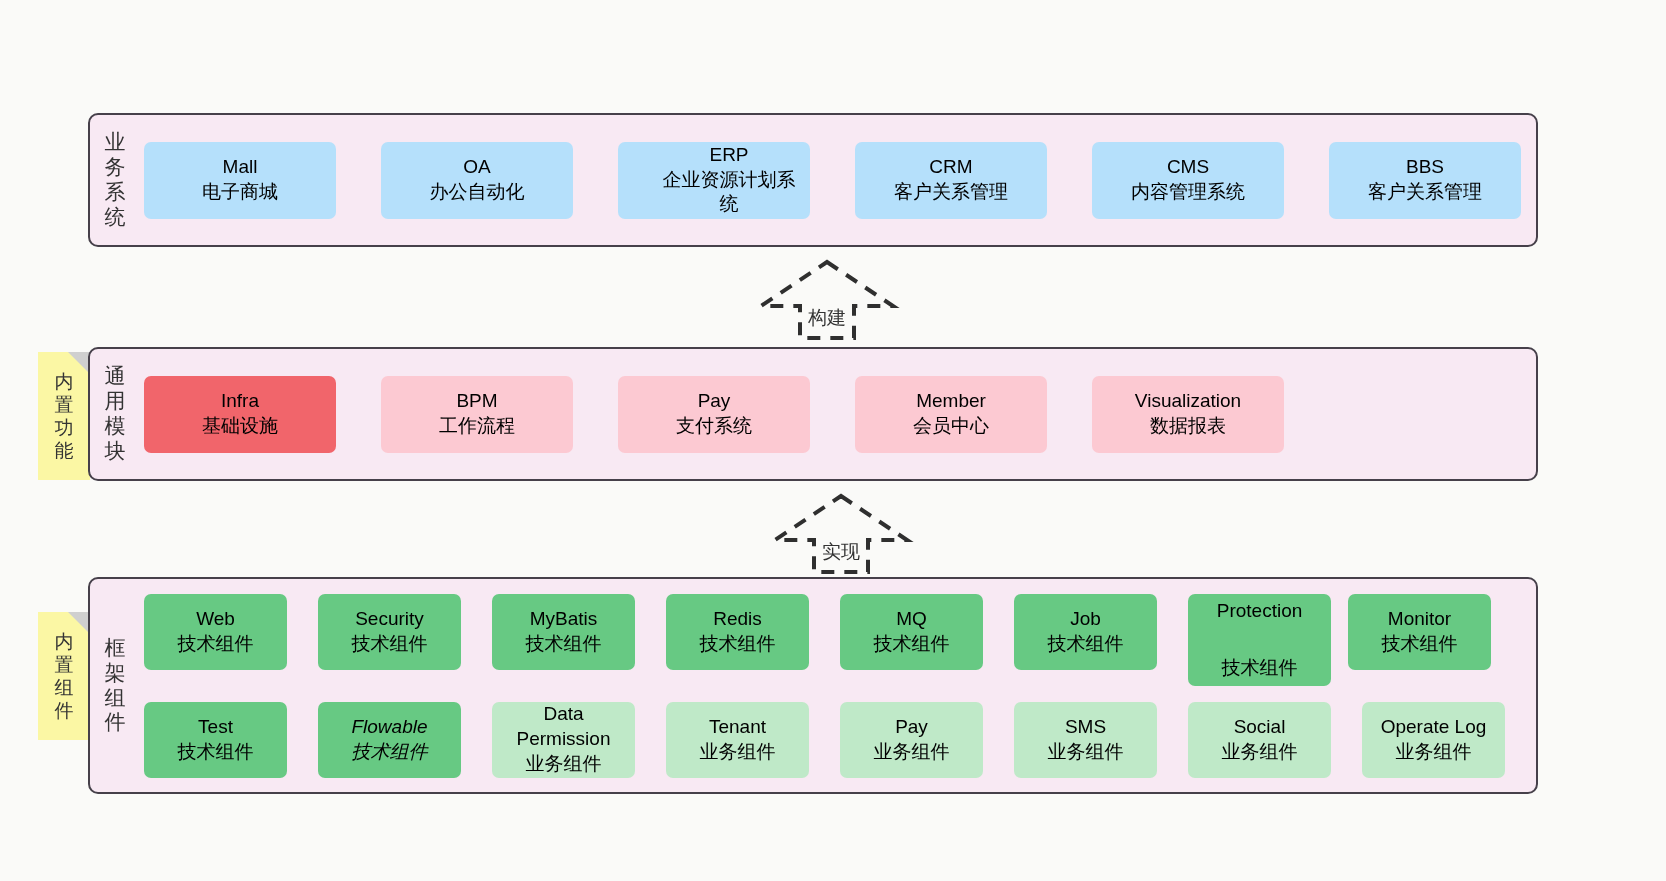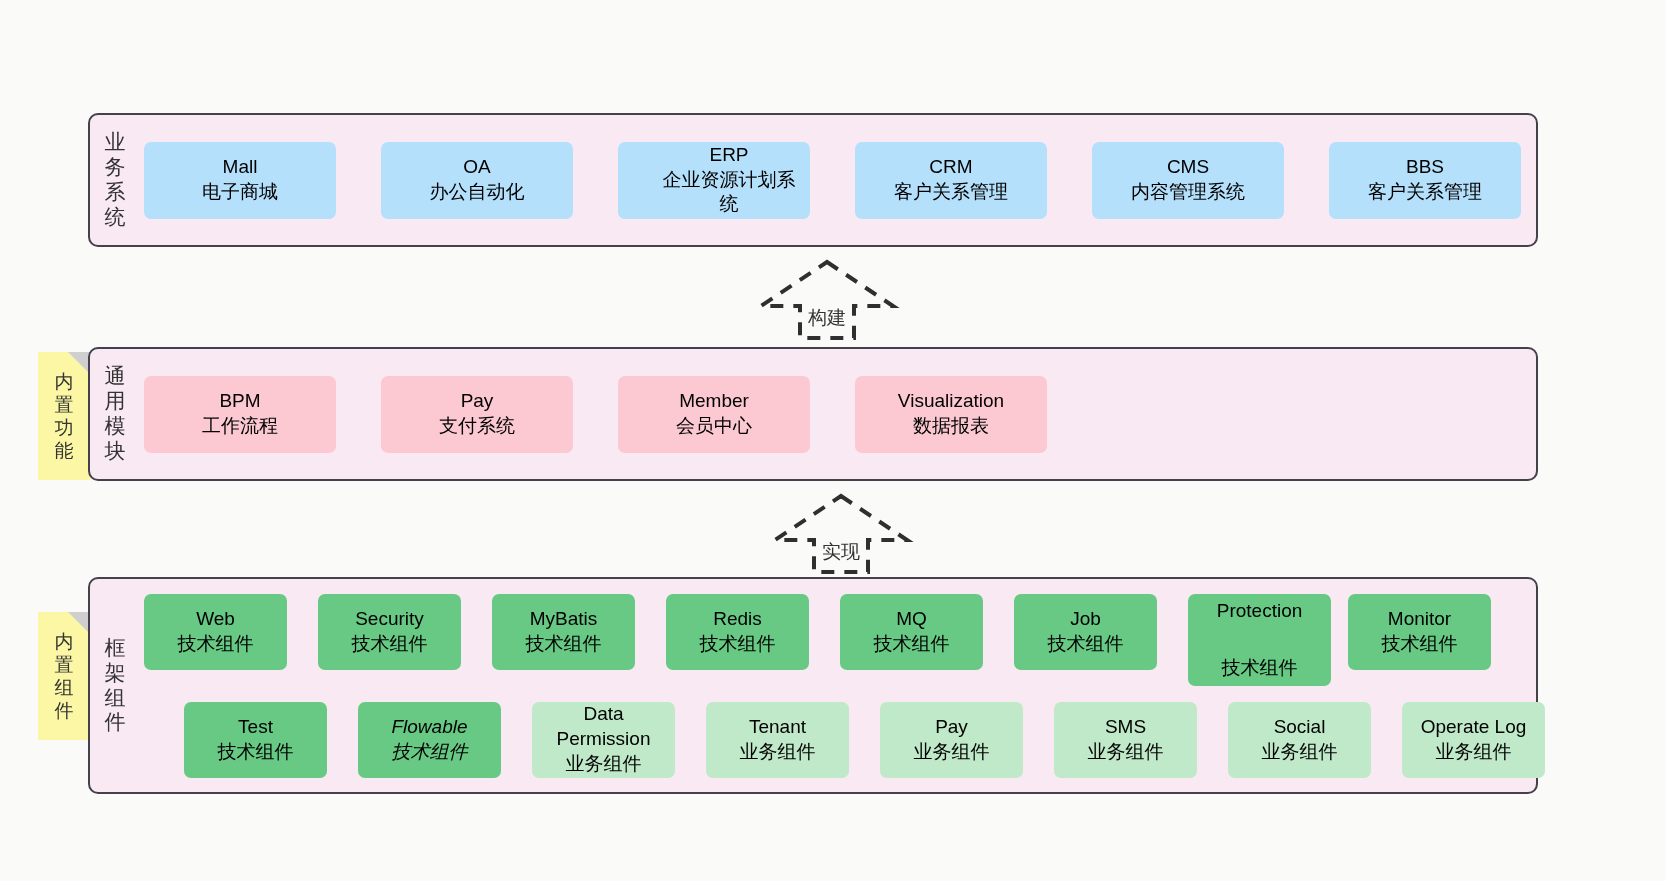--- a/index.html
+++ b/index.html
@@ -201,20 +201,24 @@
 
   <div class="section" id="sec-common" style="left:88px; top:347px; width:1450px; height:134px;">
     <div class="section-label" style="display: flex; flex-direction: column; align-items: center; justify-content: center;">
         <span>通</span>
         <span>用</span>
         <span>模</span>
         <span>块</span>
       </div>
     <div class="section-body">
       <div class="row" id="common-row">
+          <div class="card c-red" style="flex: 0 0 192px; height: 77px; margin-right: 45px;">
+            <span class="t1">Infra</span>
+            <span class="t2">基础设施</span>
+          </div>
           <div class="card c-pink" style="flex: 0 0 192px; height: 77px; margin-right: 45px;">
             <span class="t1">BPM</span>
             <span class="t2">工作流程</span>
           </div>
           <div class="card c-pink" style="flex: 0 0 192px; height: 77px; margin-right: 45px;">
             <span class="t1">Pay</span>
             <span class="t2">支付系统</span>
           </div>
           <div class="card c-pink" style="flex: 0 0 192px; height: 77px; margin-right: 45px; border-radius: 7px;">
             <span class="t1">Member</span>
@@ -281,21 +285,21 @@
           <div class="card c-green" style="flex: 0 0 143px; height: 92px; margin-right: 17px; gap: 32px;">
             <span class="t1">Protection</span>
             <span class="t2">技术组件</span>
           </div>
           <div class="card c-green" style="flex: 0 0 143px; height: 76px; margin-right: 2px;">
             <span class="t1">Monitor</span>
             <span class="t2">技术组件</span>
           </div>
         </div>
       <div class="row" id="fw-row2">
-          <div class="card c-green" style="flex: 0 0 143px; height: 76px; margin-right: 31px; margin-left: 40px;">
+          <div class="card c-green" style="flex: 0 0 143px; height: 76px; margin-right: 31px;">
             <span class="t1">Test</span>
             <span class="t2">技术组件</span>
           </div>
           <div class="card c-green" style="flex: 0 0 143px; height: 76px; margin-right: 31px; font-style: italic;">
             <span class="t1">Flowable</span>
             <span class="t2">技术组件</span>
           </div>
           <div class="card c-lgreen" style="flex: 0 0 143px; height: 76px; margin-right: 31px;">
             <span class="t1">Data Permission</span>
             <span class="t2">业务组件</span>

